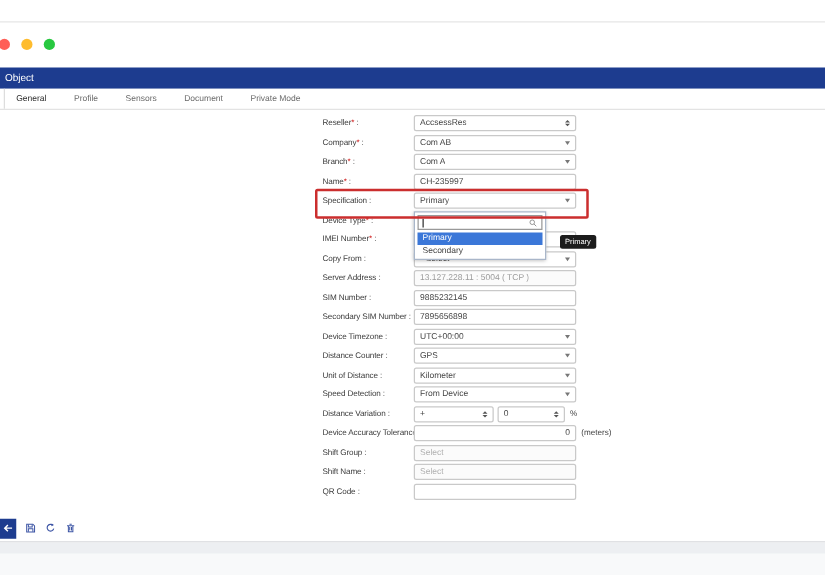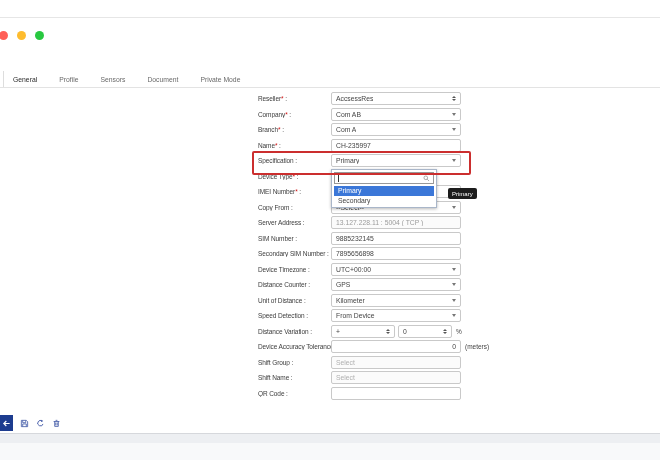--- a/index.html
+++ b/index.html
@@ -63,20 +63,23 @@
 
 <div class="screen">
   <div class="top-divider"></div>
 
   <div class="traffic">
       <span class="dot" style="background: rgb(255, 95, 87);"></span>
       <span class="dot" style="background: rgb(254, 188, 46);"></span>
       <span class="dot" style="background: rgb(40, 200, 64);"></span>
     </div>
 
+  <div class="titlebar">
+    <span>Object</span>
+  </div>
 
   <div class="tabbar">
     <span class="vline"></span>
   <span class="tab active">General</span>
       <span class="tab">Profile</span>
       <span class="tab">Sensors</span>
       <span class="tab">Document</span>
       <span class="tab">Private Mode</span>
     </div>
 

